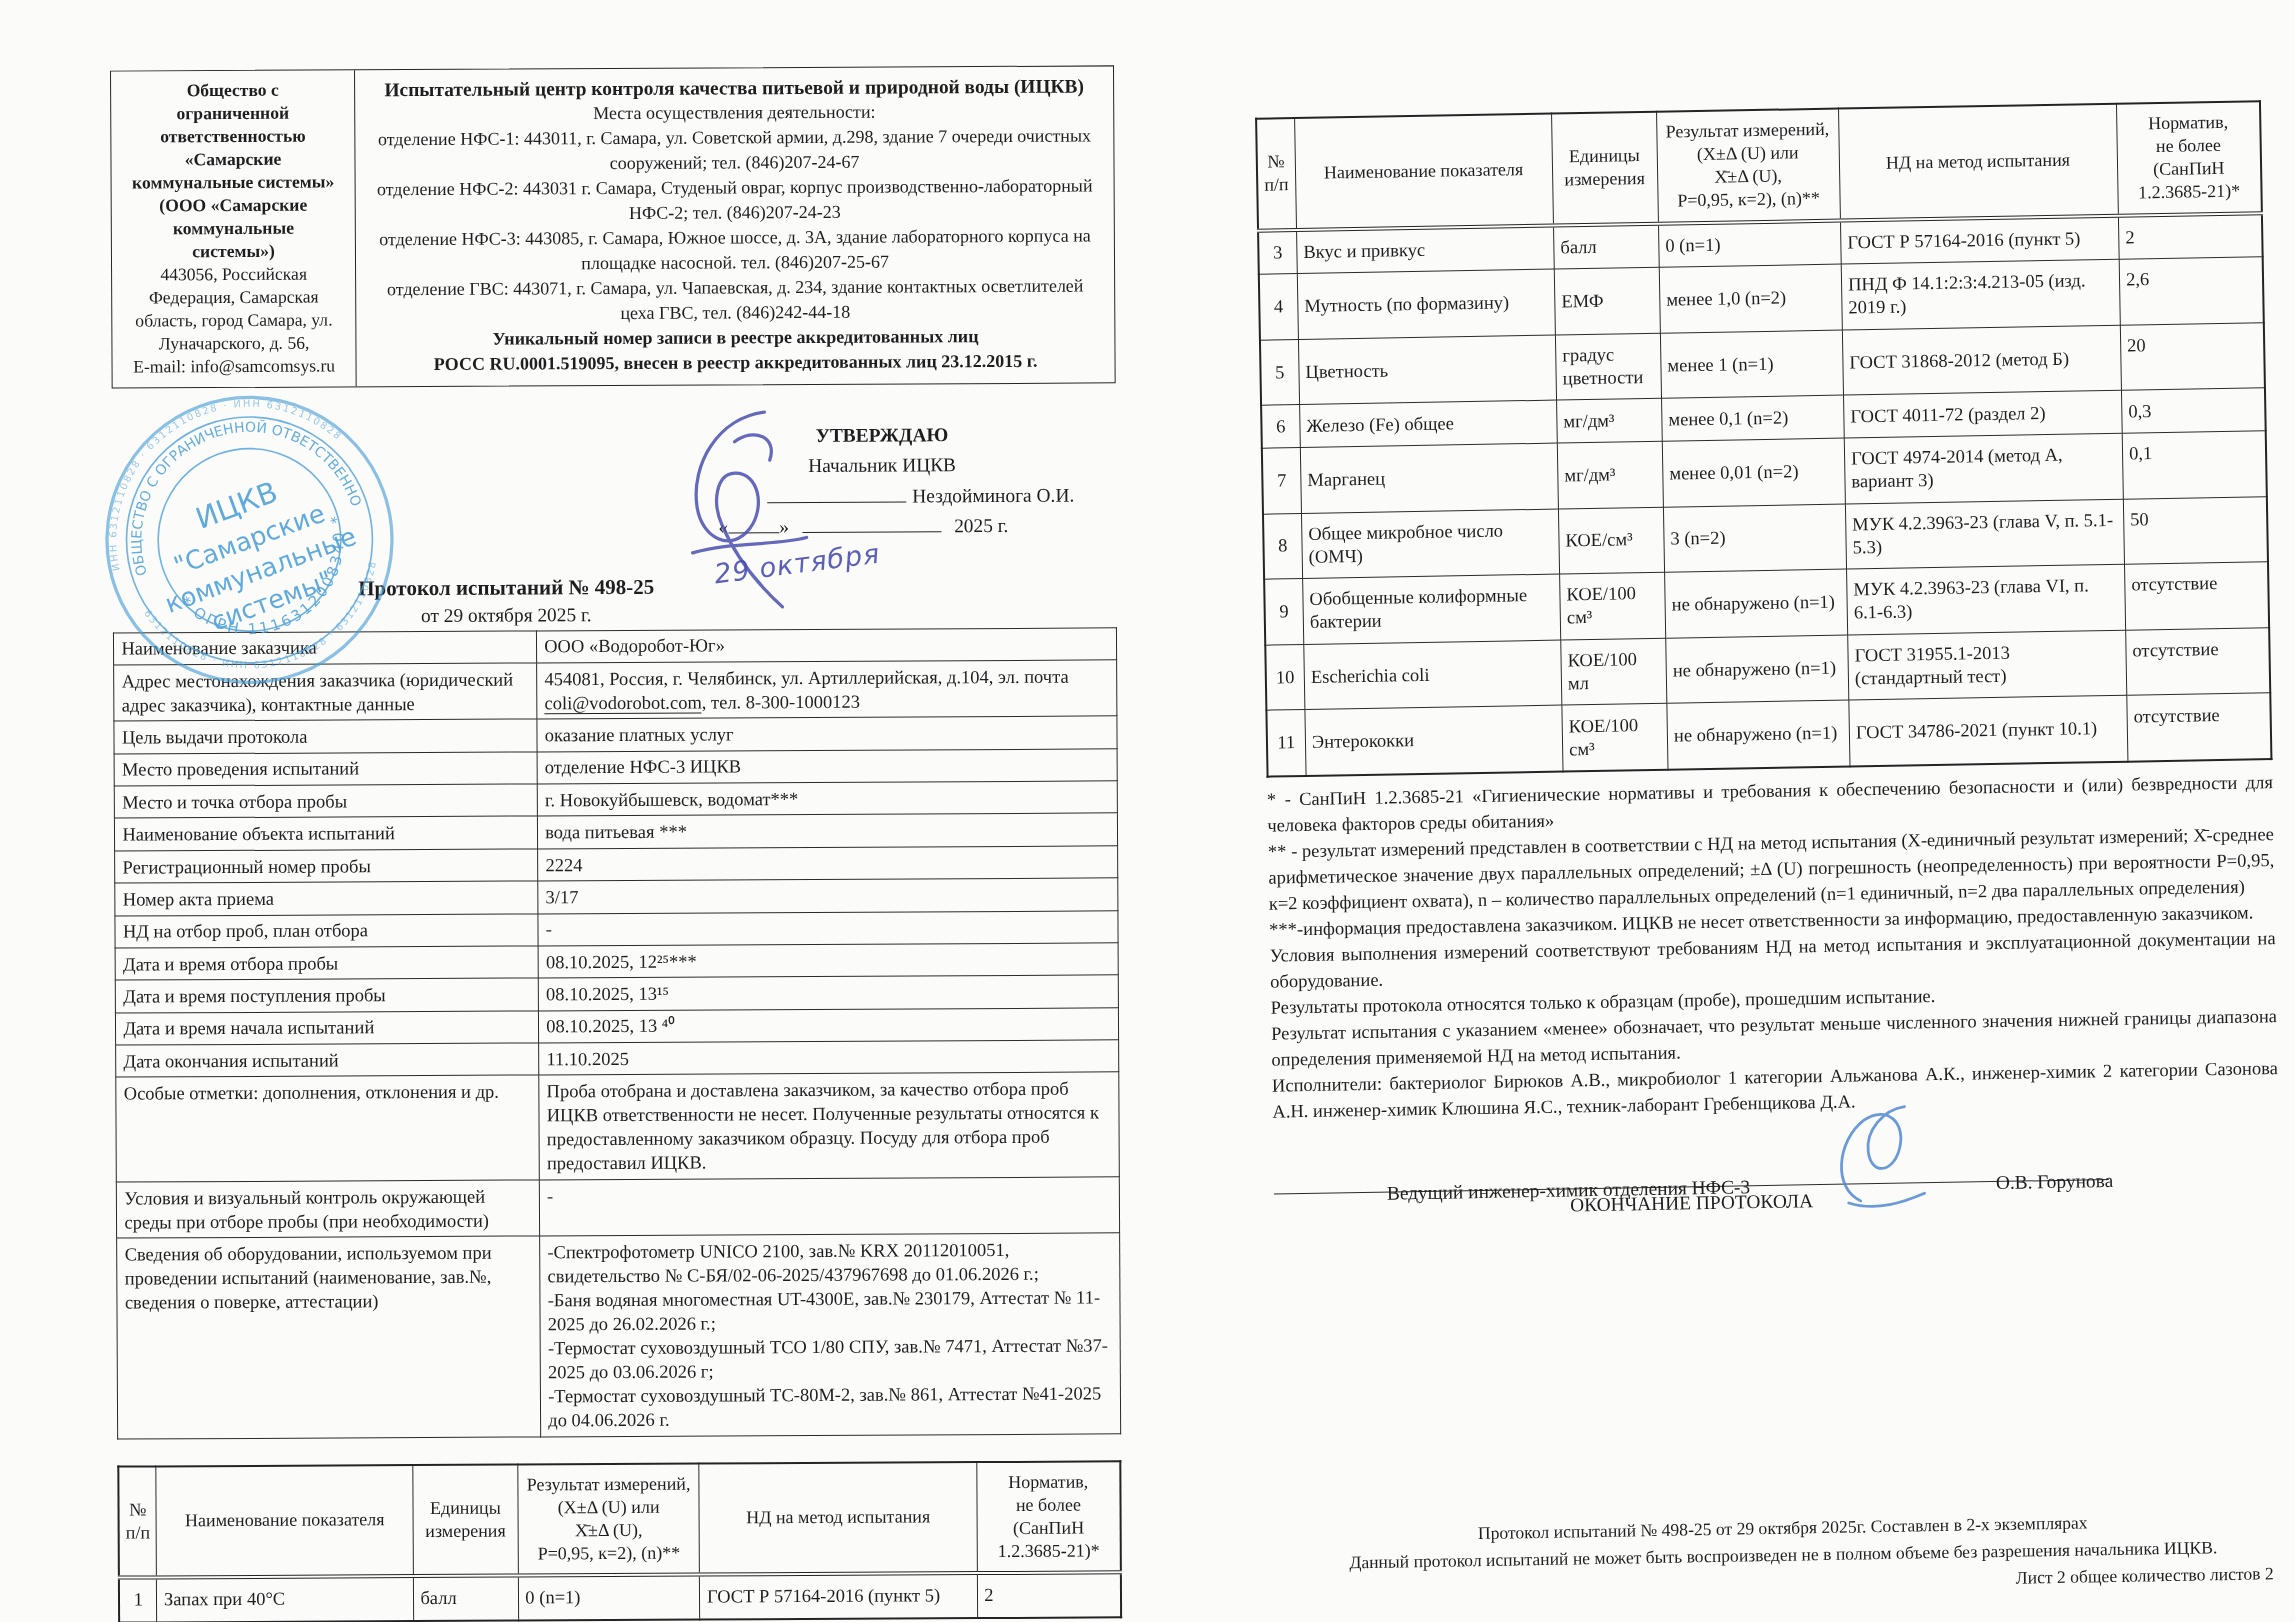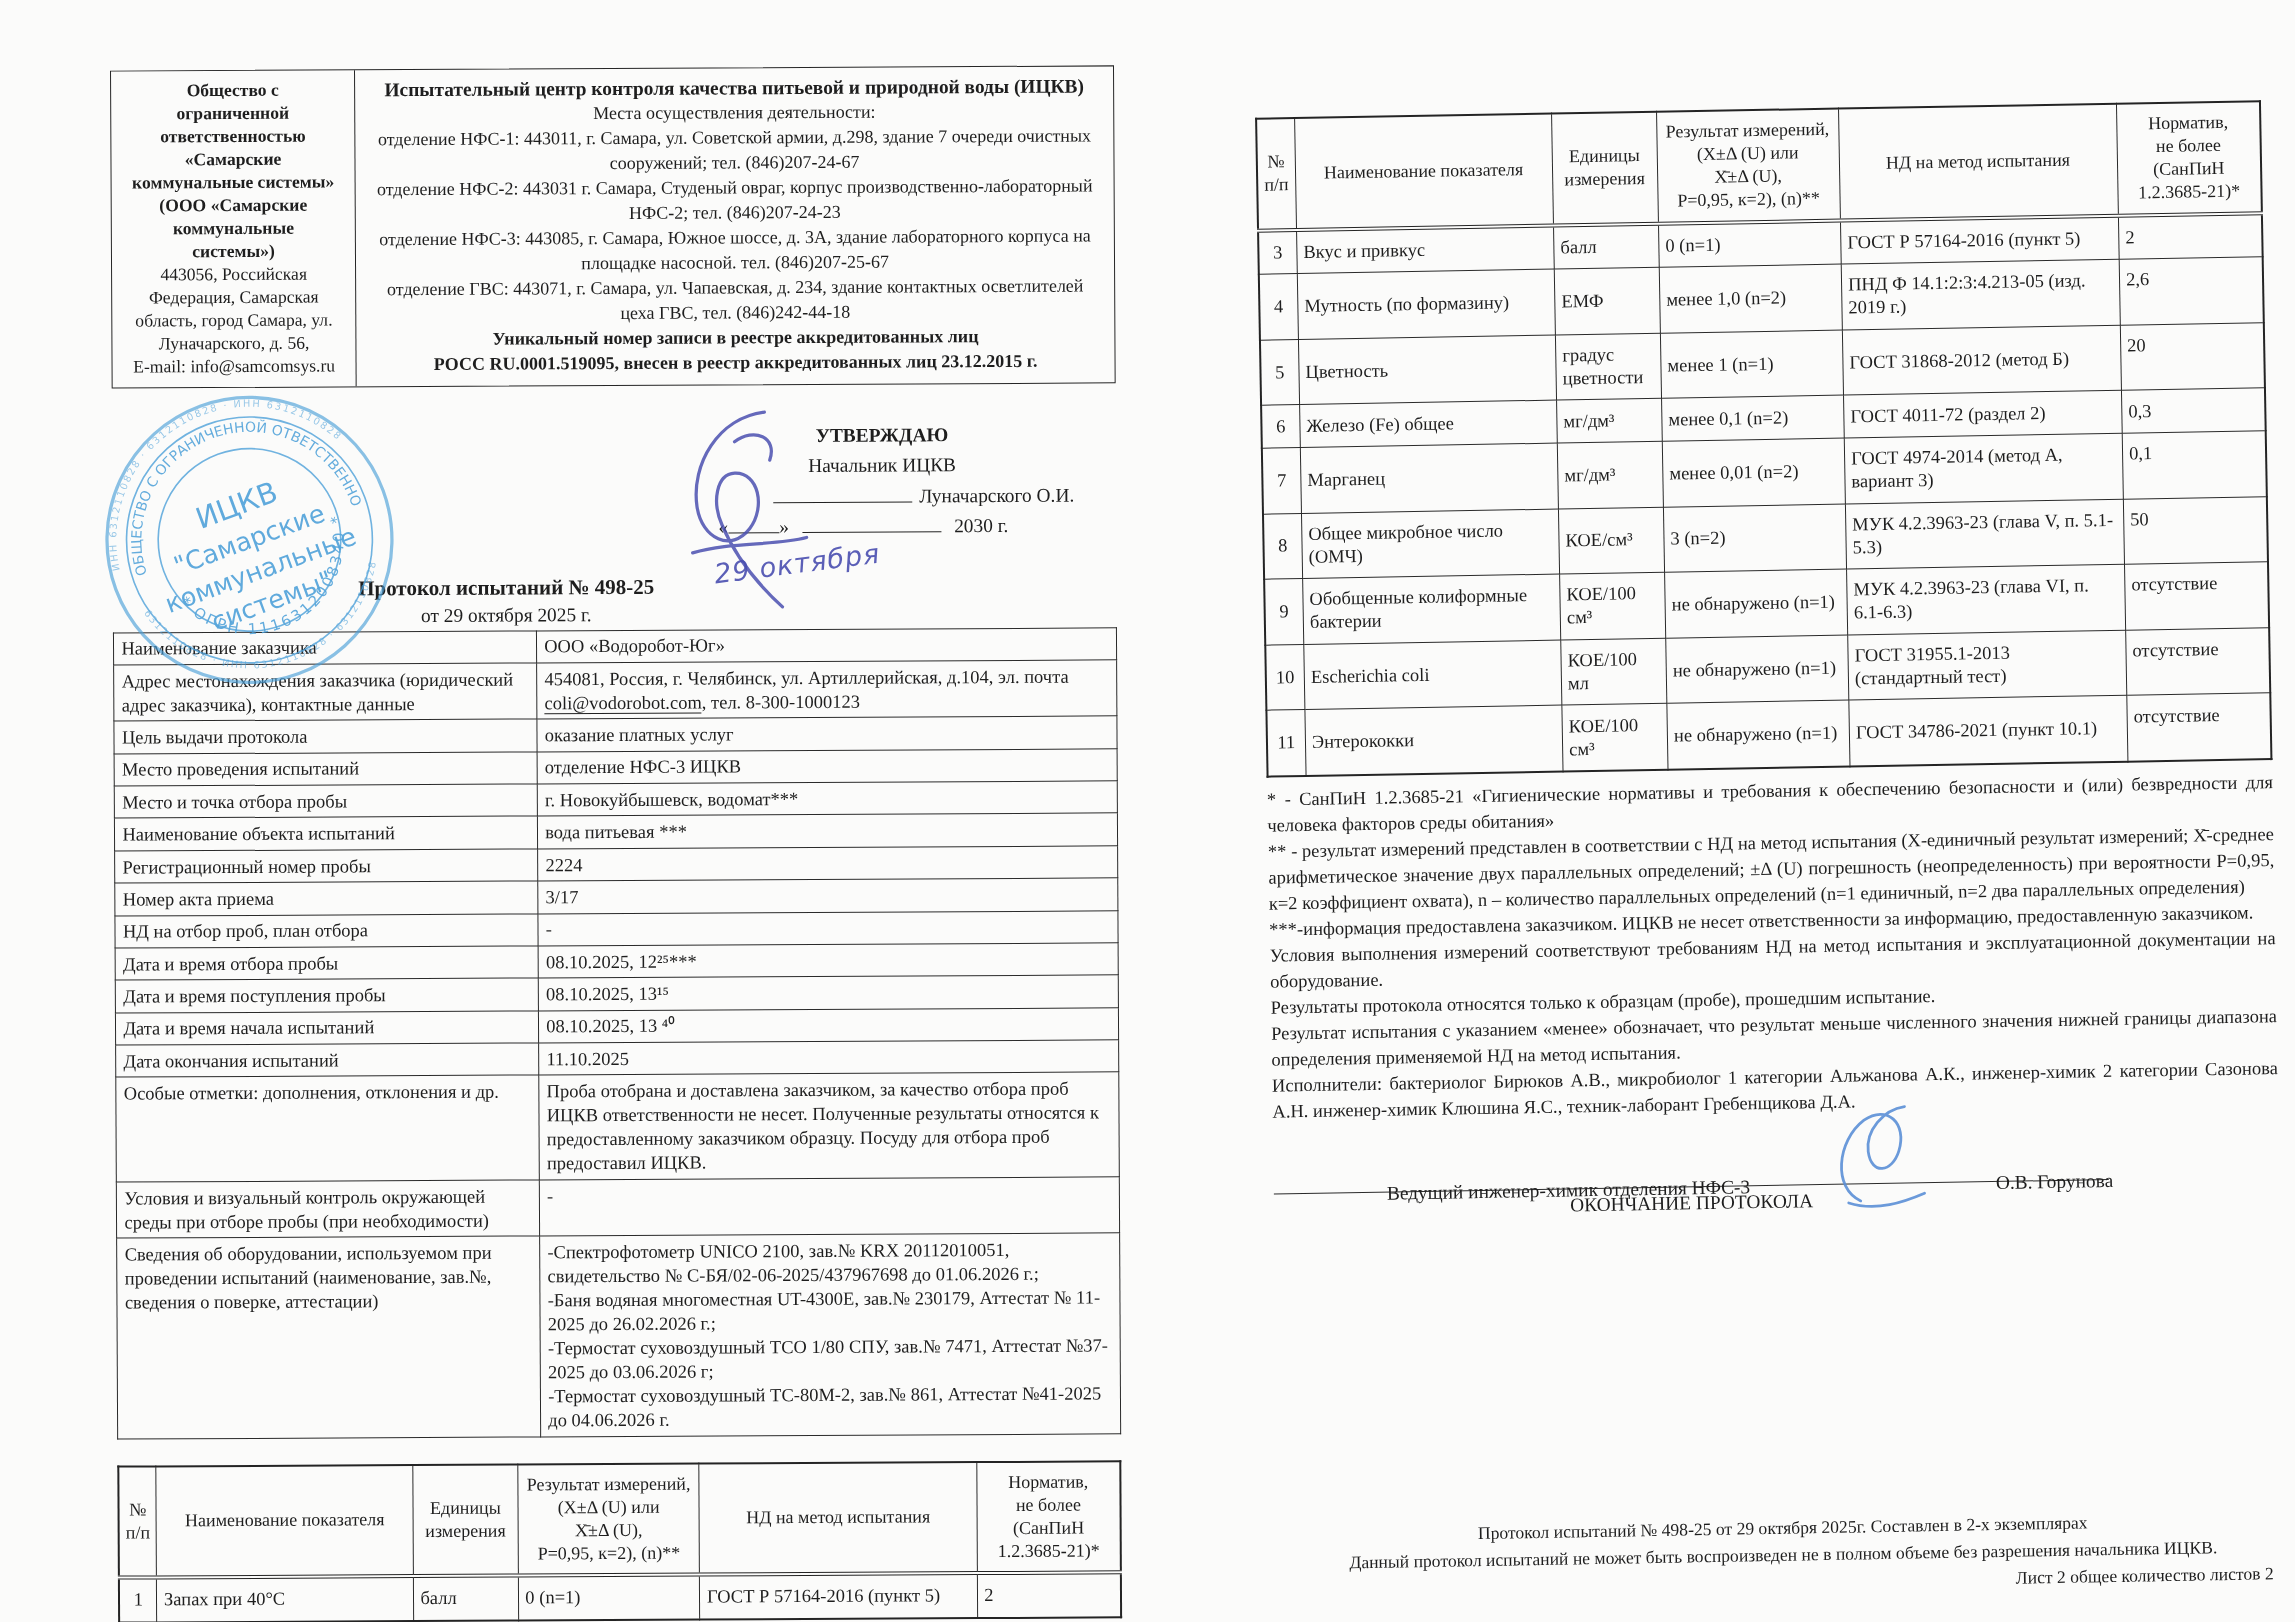--- a/index.html
+++ b/index.html
@@ -143,26 +143,26 @@
         <path d="M 58 332 C 140 308 235 318 305 300"></path>
       </g>
     </svg>
 
     <div class="handdate">29 октября</div>
 
     <div class="approve">
       <div class="c" style="font-weight:bold;">УТВЕРЖДАЮ</div>
       <div class="c">Начальник ИЦКВ</div>
       <div style="text-align:right;">
-        <span class="sigline" style="width:139px;margin-right:6.5px;"></span><span>Луначарского О.И.</span>
+        <span class="sigline" style="width:139px;margin-right:6.5px;"></span><span>Нездойминога О.И.</span>
       </div>
       <div style="padding-left:28px;">
         <span>«</span><span class="sigline" style="width:51px;"></span><span>»</span>
         <span class="sigline" style="width:139px;margin:0 8.3px;"></span>
-        <span>2030 г.</span>
+        <span>2025 г.</span>
       </div>
     </div>
 
     <div class="ptitle">
       <div class="t1">Протокол испытаний № 498-25</div>
       <div class="t2">от 29 октября 2025 г.</div>
     </div>
   </div>
 
   <table class="infotbl">

